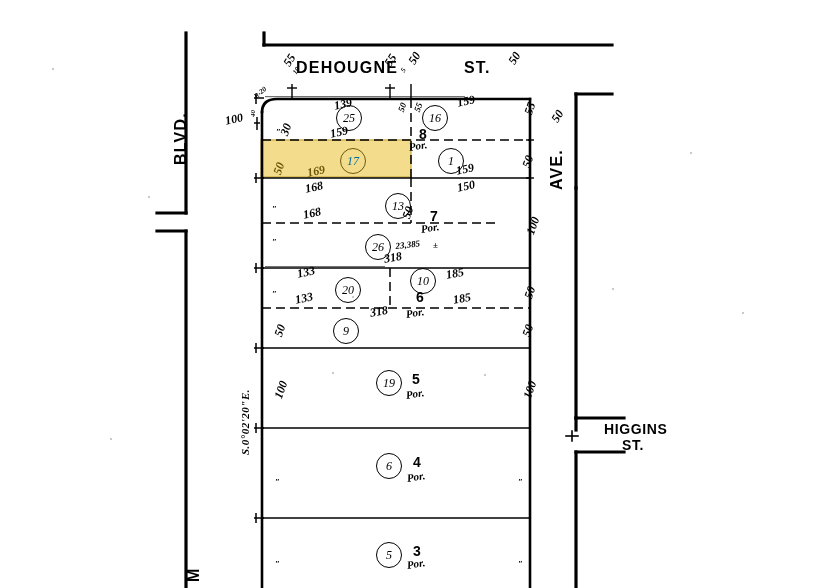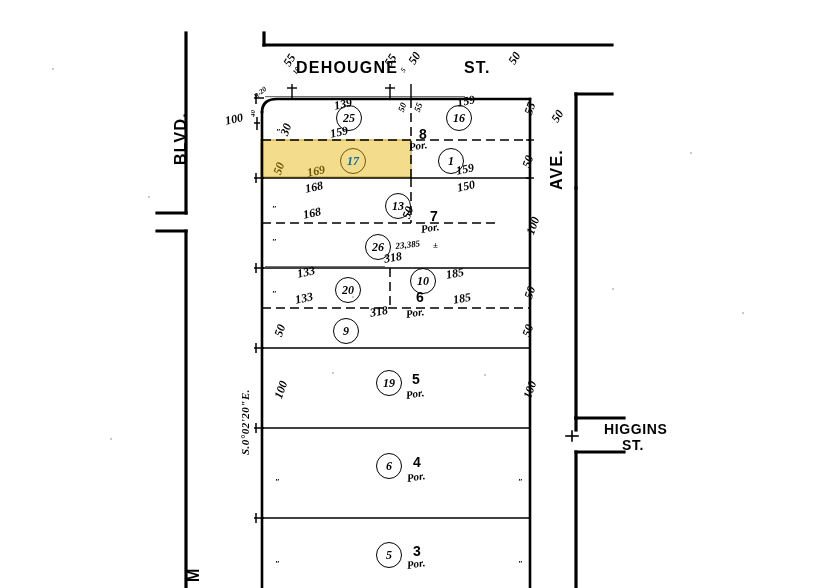--- a/index.html
+++ b/index.html
@@ -46,21 +46,21 @@
     font-style:italic;font-weight:700;font-size:9px;
   }
   .bearing{
     font-family:"Liberation Serif", serif;
     font-style:italic;font-weight:700;font-size:11px;
     letter-spacing:0.5px;
   }
   .apn{
     position:absolute;
     font-family:"Liberation Serif", serif;
-    font-style:italic;font-weight:700;font-size:12px;
+    font-style:italic;font-weight:400;font-size:12px;
     width:26px;height:26px;border:1.6px solid #000;border-radius:50%;
     display:flex;align-items:center;justify-content:center;
     box-sizing:border-box;background:transparent;
   }
   .apn.hl{border-color:#6b5a10;color:#0369a1;}
   .speck{position:absolute;width:2px;height:2px;background:#b9b9b9;border-radius:50%;}
 </style>
 </head>
 <body>
 
@@ -187,21 +187,21 @@
 
   <div class="tx dim" style="left:333px;top:100px;transform:rotate(-12deg);transform-origin:left top;">139</div>
   <div class="tx dim" style="left:329px;top:128px;transform:rotate(-12deg);transform-origin:left top;">159</div>
   <div class="tx dim" style="left:278px;top:133px;transform:rotate(-70deg);transform-origin:left top;">30</div>
   <div class="apn" style="left:336px;top:105px;">25</div>
 
   <div class="tx dim-sm" style="left:397px;top:110px;transform:rotate(-70deg);transform-origin:left top;">50</div>
   <div class="tx dim-sm" style="left:413px;top:110px;transform:rotate(-70deg);transform-origin:left top;">55</div>
 
   <div class="tx dim" style="left:456px;top:97px;transform:rotate(-12deg);transform-origin:left top;">159</div>
-  <div class="apn" style="left:446px;top:105px;">16</div>
+  <div class="apn" style="left:422px;top:105px;">16</div>
   <div class="tx dim" style="left:522px;top:112px;transform:rotate(-70deg);transform-origin:left top;">55</div>
   <div class="tx lotno" style="left:419px;top:127px;">8</div>
   <div class="tx por" style="left:408px;top:142px;transform:rotate(-9deg);transform-origin:left top;">Por.</div>
 
   <div class="tx dim" style="left:271px;top:172px;transform:rotate(-70deg);transform-origin:left top;color:#6a5509;">50</div>
   <div class="tx dim" style="left:306px;top:167px;transform:rotate(-12deg);transform-origin:left top;color:#6a5509;">169</div>
   <div class="apn hl" style="left:340px;top:148px;">17</div>
 
   <div class="apn" style="left:438px;top:148px;">1</div>
   <div class="tx dim" style="left:455px;top:165px;transform:rotate(-12deg);transform-origin:left top;">159</div>

